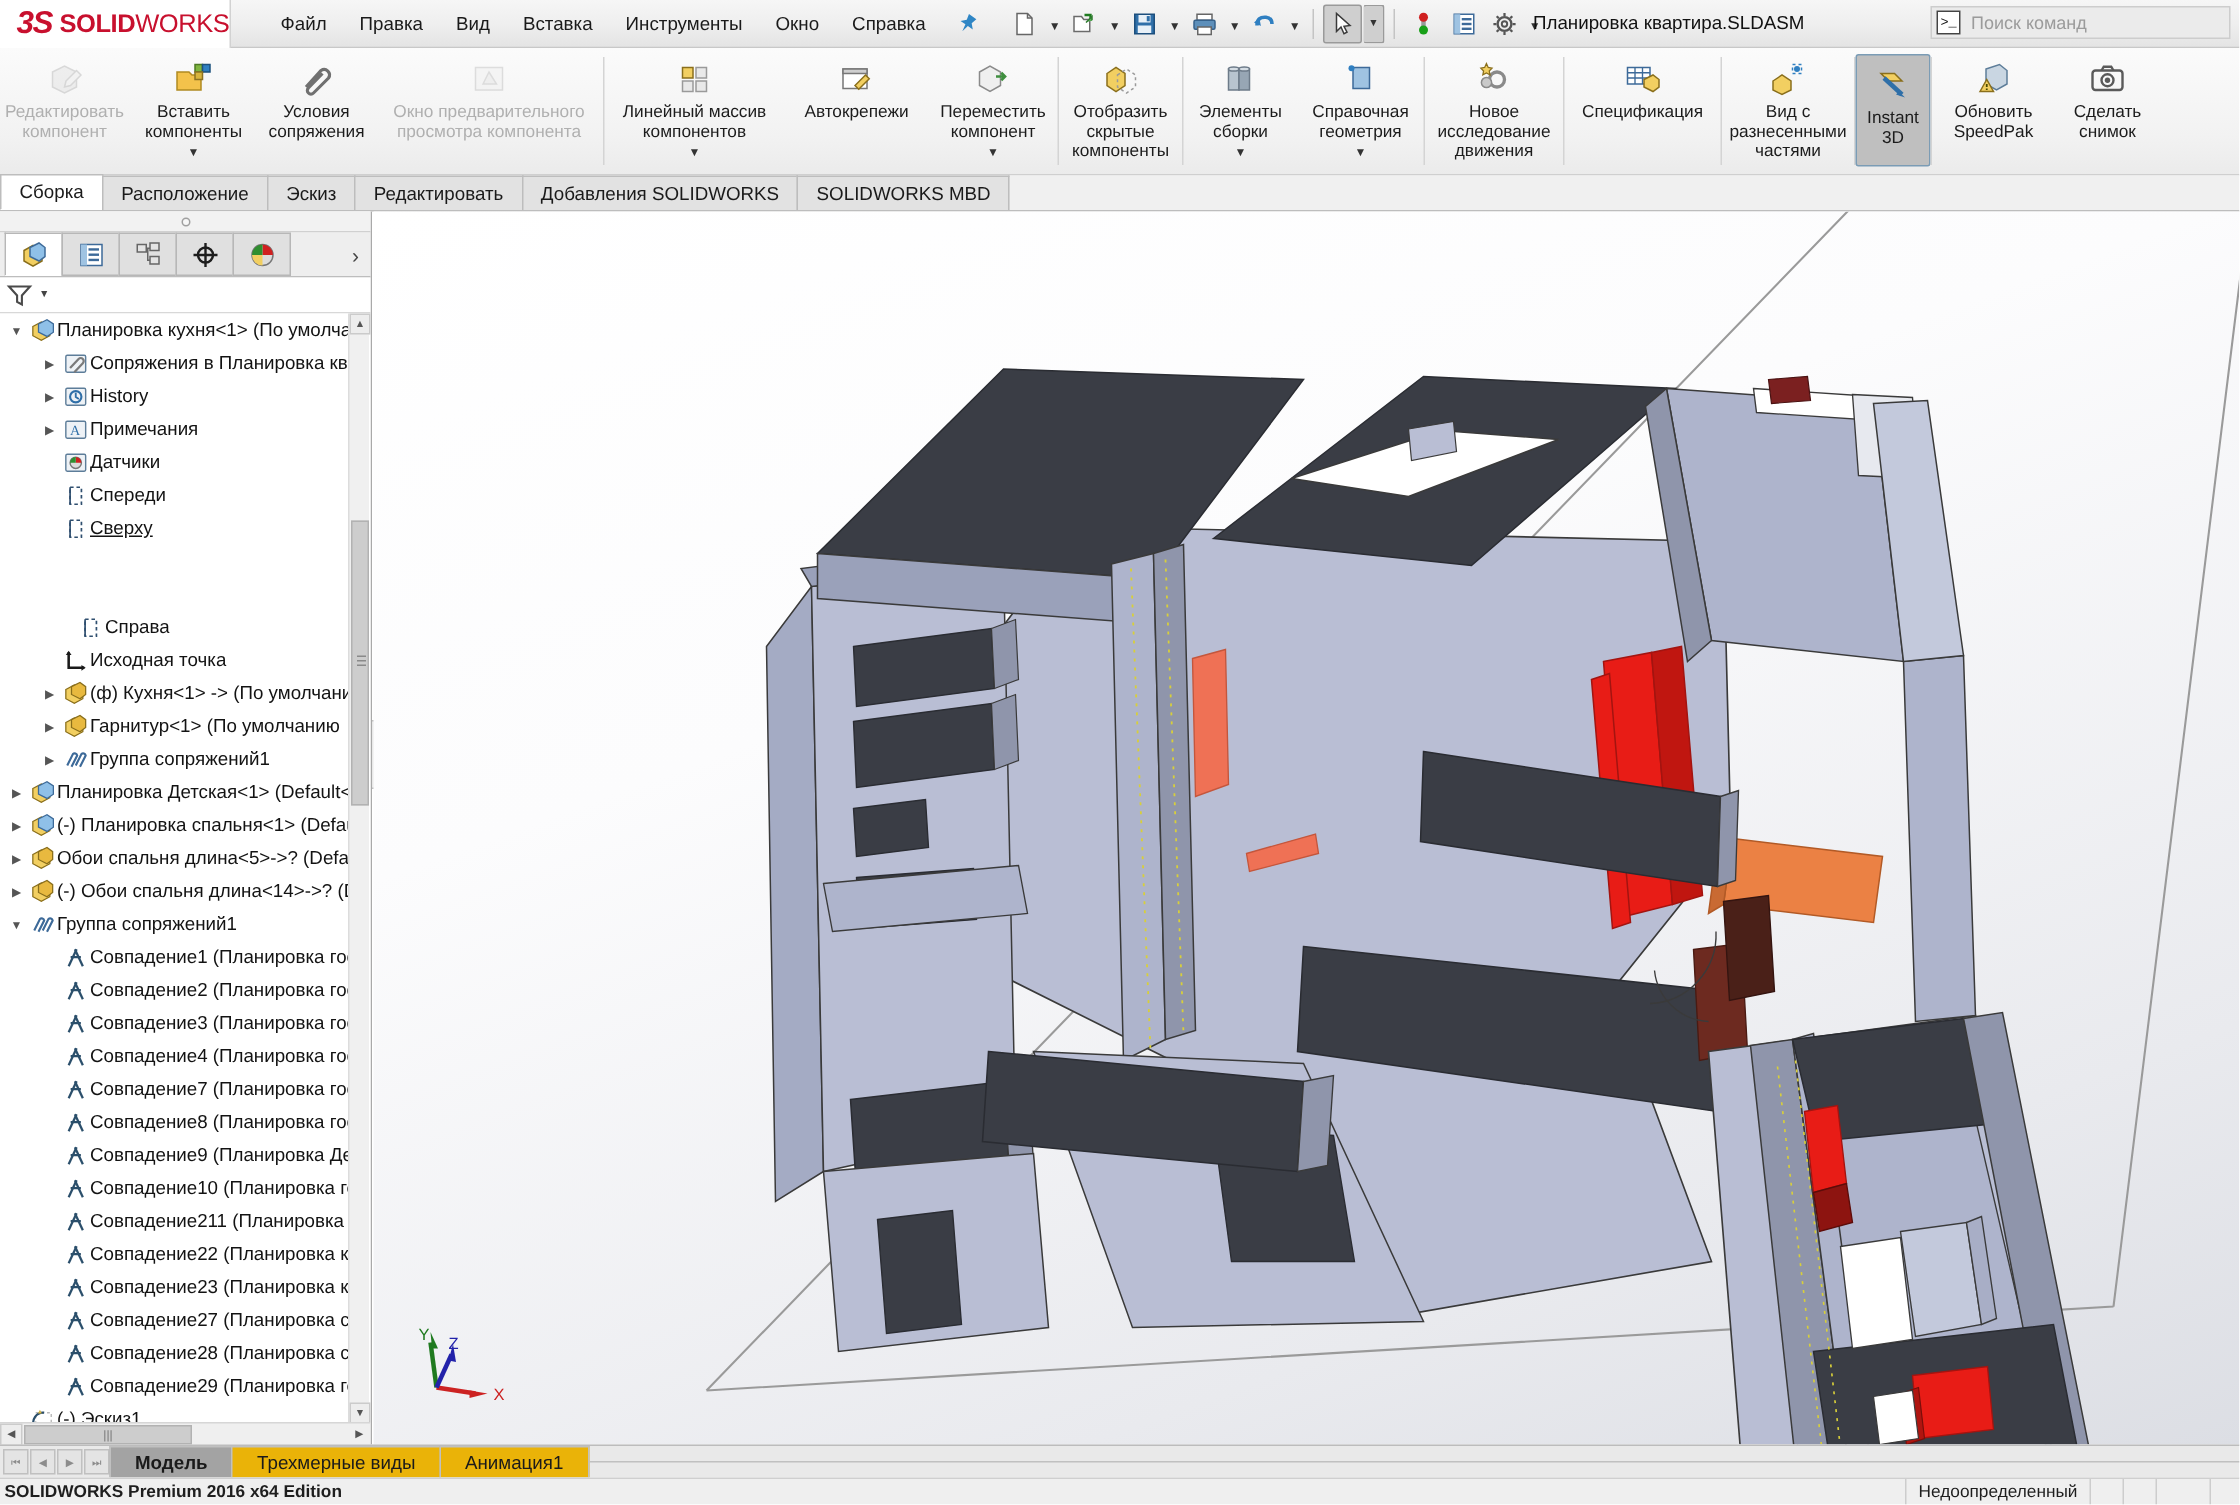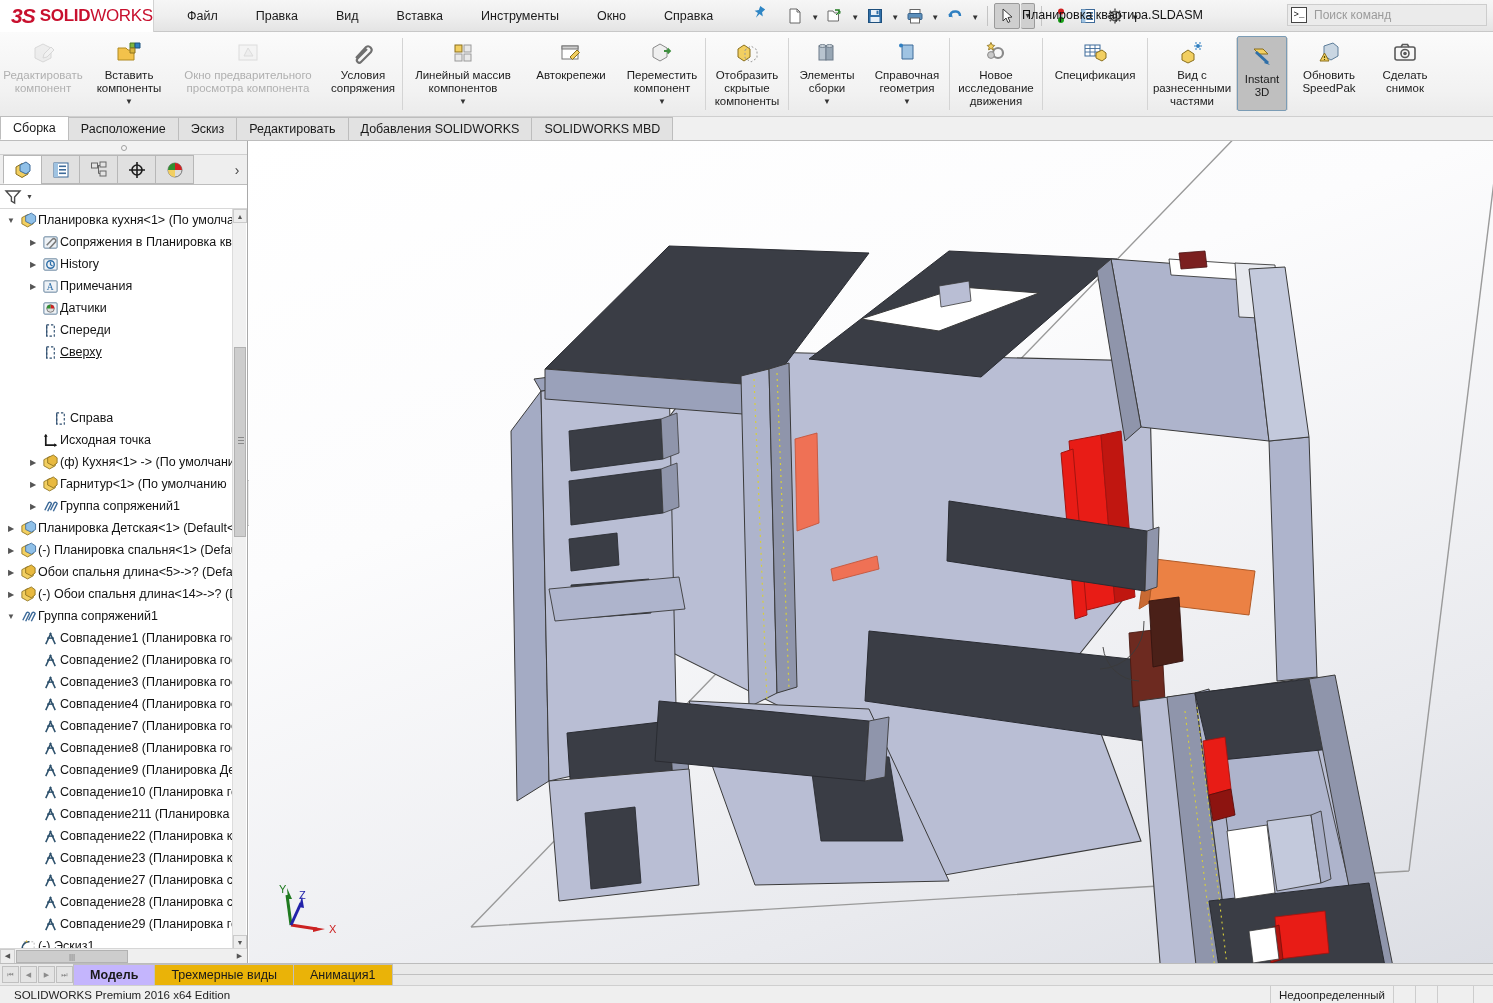--- a/index.html
+++ b/index.html
@@ -28,21 +28,21 @@
   .logo-ds {
     font-weight: bold; font-size: 21px; color: #c8102e;
     font-style: italic; letter-spacing: -1px; line-height: 1;
   }
   .logo-solid {
     font-weight: bold; font-size: 17px; color: #c8102e; letter-spacing: -0.3px;
   }
   .logo-works {
     font-weight: normal; font-size: 17px; color: #c8102e; letter-spacing: -0.3px;
   }
-  .menubar { display: flex; margin-left: 22px; gap: 16px; }
+  .menubar { display: flex; align-items: center; margin-left: 22px; gap: 0px; }
   .menuitem {
     padding: 4px 11px; font-size: 12.5px; color: #1a1a1a; cursor: default;
     white-space: nowrap;
   }
   .pin-icon { margin-left: 10px; color: #1f7ac0; font-size: 15px; transform: rotate(35deg); }
 
   .qtoolbar { display: flex; align-items: center; margin-left: 18px; gap: 1px; }
   .qbtn {
     width: 26px; height: 26px; display: flex; align-items: center; justify-content: center;
     border: 1px solid transparent; border-radius: 2px;
@@ -199,29 +199,29 @@
   .bottombar {
     position: absolute; left: 0; top: 963px; width: 1493px; height: 22px;
     background: #e9e9e9; border-top: 1px solid #bcbcbc;
     display: flex; align-items: center;
   }
   .navbtns { display: flex; align-items: center; padding-left: 2px; gap: 1px; }
   .navb { width: 17px; height: 17px; border: 1px solid #c0c0c0; background: #e4e4e4;
           display: flex; align-items: center; justify-content: center; font-size: 7px; color: #8c8c8c; }
   .btab { height: 21px; padding: 0 16px; display: flex; align-items: center; font-size: 12.5px;
           background: #eab308; border: 1px solid #c0c0c0; border-bottom: none; margin-right: -1px; }
-  .btab.sel { background: #c4b5fd; font-weight: bold; }
+  .btab.sel { background: #a3a3a3; font-weight: bold; }
   .btab-rest { flex: 1; border-bottom: 1px solid #c0c0c0; }
 
   .statusbar {
     position: absolute; left: 0; top: 985px; width: 1493px; height: 18px;
     background: #efefef; border-top: 1px solid #cfcfcf;
     display: flex; align-items: center; font-size: 11.5px; color: #1e1e1e;
   }
-  .status-left { padding-left: 14px; }
+  .status-left { padding-left: 3px; font-weight: bold; }
   .status-right { margin-left: auto; display: flex; align-items: center; gap: 0; padding-right: 2px; }
   .status-cell { border-left: 1px solid #cdcdcd; height: 17px; display:flex; align-items:center; padding: 0 8px; }
 
   svg { display: block; }
 </style>
 </head>
 <body>
 
 <div id="app">
 
@@ -361,39 +361,39 @@
             <path d="M14 3 l5 0 l0 5 l-5 0 z" fill="#7fb53f" stroke="#4e7a23"></path>
             <path d="M19 3 l5 0 l0 5 l-5 0 z" fill="#2f7fc1" stroke="#1d527d"></path>
             <path d="M14 8 l5 0 l0 5 l-5 0 z" fill="#d8b43c" stroke="#8c7221"></path>
           </svg>
       </div>
       <div class="rlabel">Вставить
 компоненты</div>
       <div class="rcaret">▼</div>
     </div>
 
+    <div class="rbtn" style="width:78px">
+      <div class="ricon">
+        <svg width="26" height="26" viewBox="0 0 26 26">
+            <path d="M6 18 L16 7 a3.6 3.6 0 0 1 5 5 L11 22 a2.4 2.4 0 0 1 -3.4 -3.4 L17 9" fill="none" stroke="#707070" stroke-width="2.1"></path>
+          </svg>
+      </div>
+      <div class="rlabel">Условия
+сопряжения</div>
+    </div>
+
     <div class="rbtn disabled" style="width:152px">
       <div class="ricon">
         <svg width="26" height="26" viewBox="0 0 26 26">
             <rect x="4" y="5" width="18" height="15" fill="#ededed" stroke="#a8a8a8"></rect>
             <path d="M9 16 L13 8 L18 16 Z" fill="#dcdcdc" stroke="#a8a8a8"></path>
           </svg>
       </div>
       <div class="rlabel">Окно предварительного
 просмотра компонента</div>
-    </div>
-
-    <div class="rbtn" style="width:78px">
-      <div class="ricon">
-        <svg width="26" height="26" viewBox="0 0 26 26">
-            <path d="M6 18 L16 7 a3.6 3.6 0 0 1 5 5 L11 22 a2.4 2.4 0 0 1 -3.4 -3.4 L17 9" fill="none" stroke="#707070" stroke-width="2.1"></path>
-          </svg>
-      </div>
-      <div class="rlabel">Условия
-сопряжения</div>
     </div>
 
     <div class="rsep"></div>
 
     <div class="rbtn" style="width:120px">
       <div class="ricon">
         <svg width="26" height="26" viewBox="0 0 26 26">
           <rect x="5" y="5" width="7" height="7" fill="#f2cf61" stroke="#8a6f1c"></rect>
           <rect x="14" y="5" width="7" height="7" fill="#e9e9e9" stroke="#9a9a9a"></rect>
           <rect x="5" y="14" width="7" height="7" fill="#e9e9e9" stroke="#9a9a9a"></rect>

